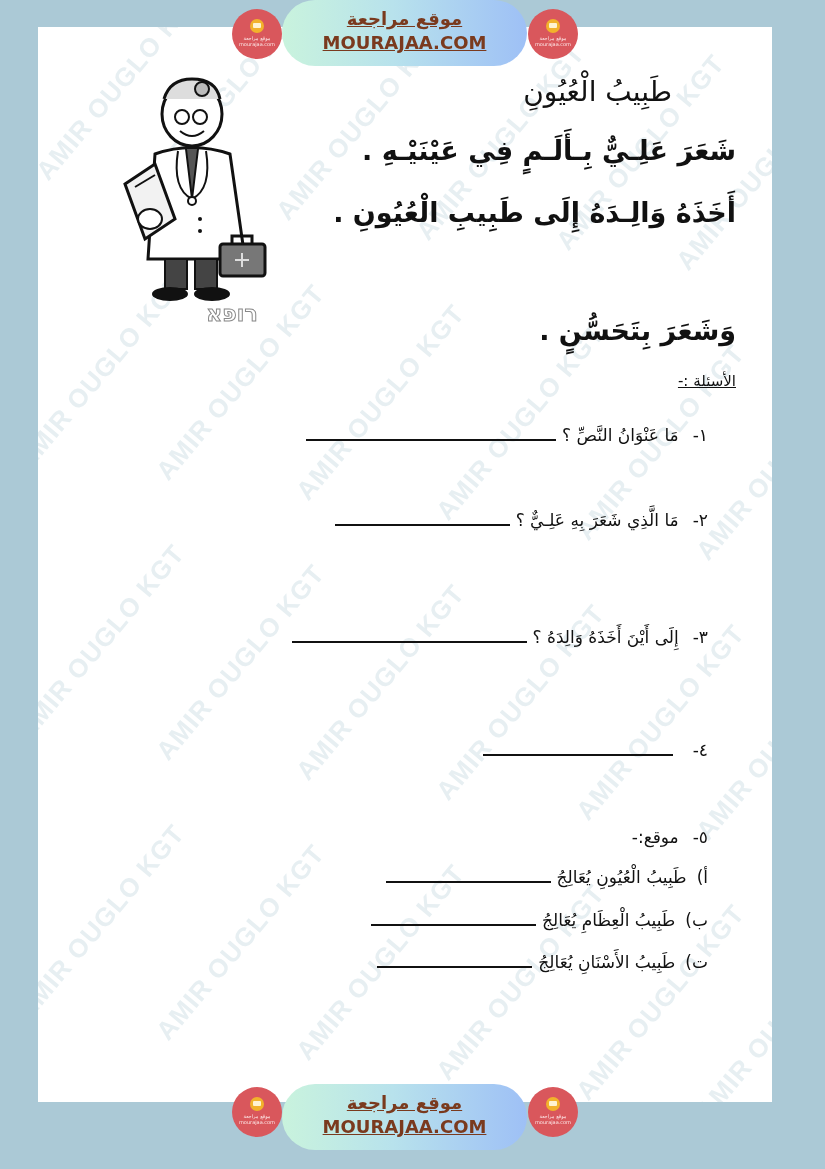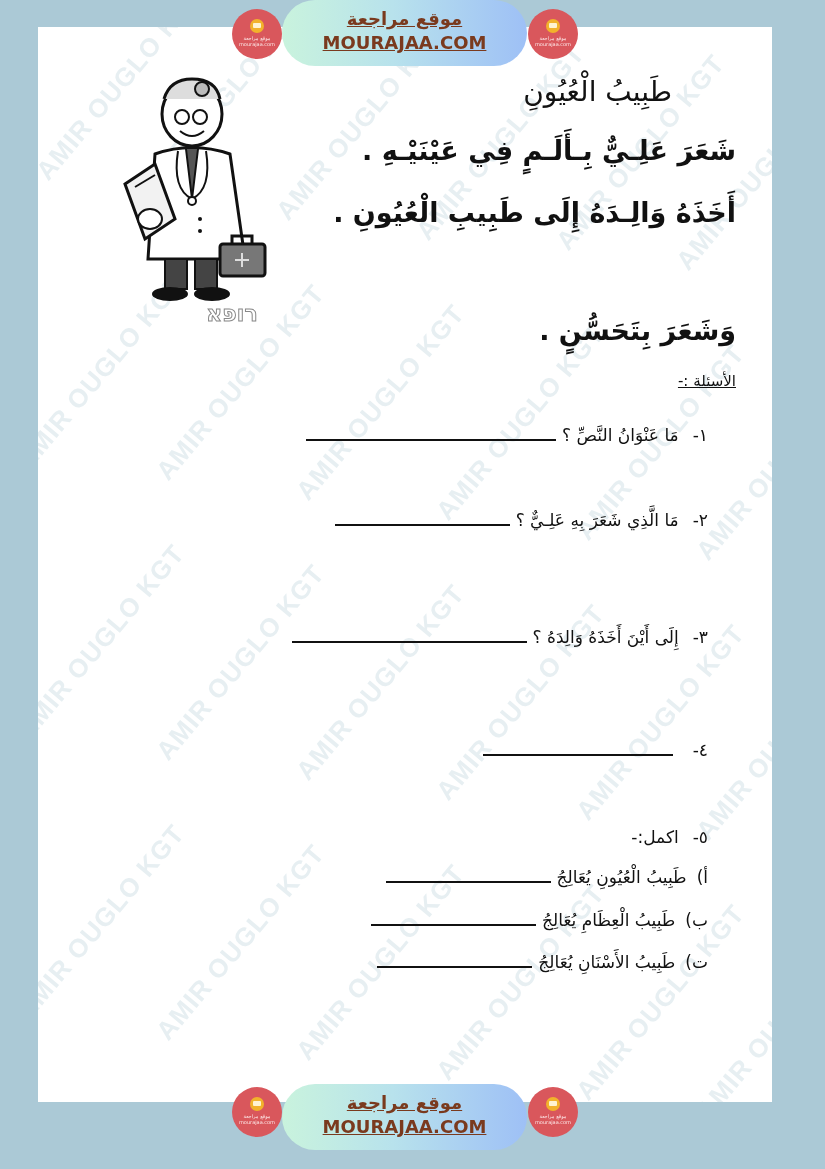--- a/index.html
+++ b/index.html
@@ -298,21 +298,21 @@
     <span class="q-line" style="width:235px"></span>
   </div>
 
   <div class="rtl question q4">
     <span class="q-num">٤-</span>
     <span class="q-line" style="width:190px"></span>
   </div>
 
   <div class="rtl question q5">
     <span class="q-num">٥-</span>
-    <span>اكمل:-</span>
+    <span>موقع:-</span>
   </div>
 
   <div class="rtl complete-item c1">
     <span class="c-label">أ)</span>
     <span>طَبِيبُ الْعُيُونِ يُعَالِجُ</span>
     <span class="q-line" style="width:165px"></span>
   </div>
 
   <div class="rtl complete-item c2">
     <span class="c-label">ب)</span>

